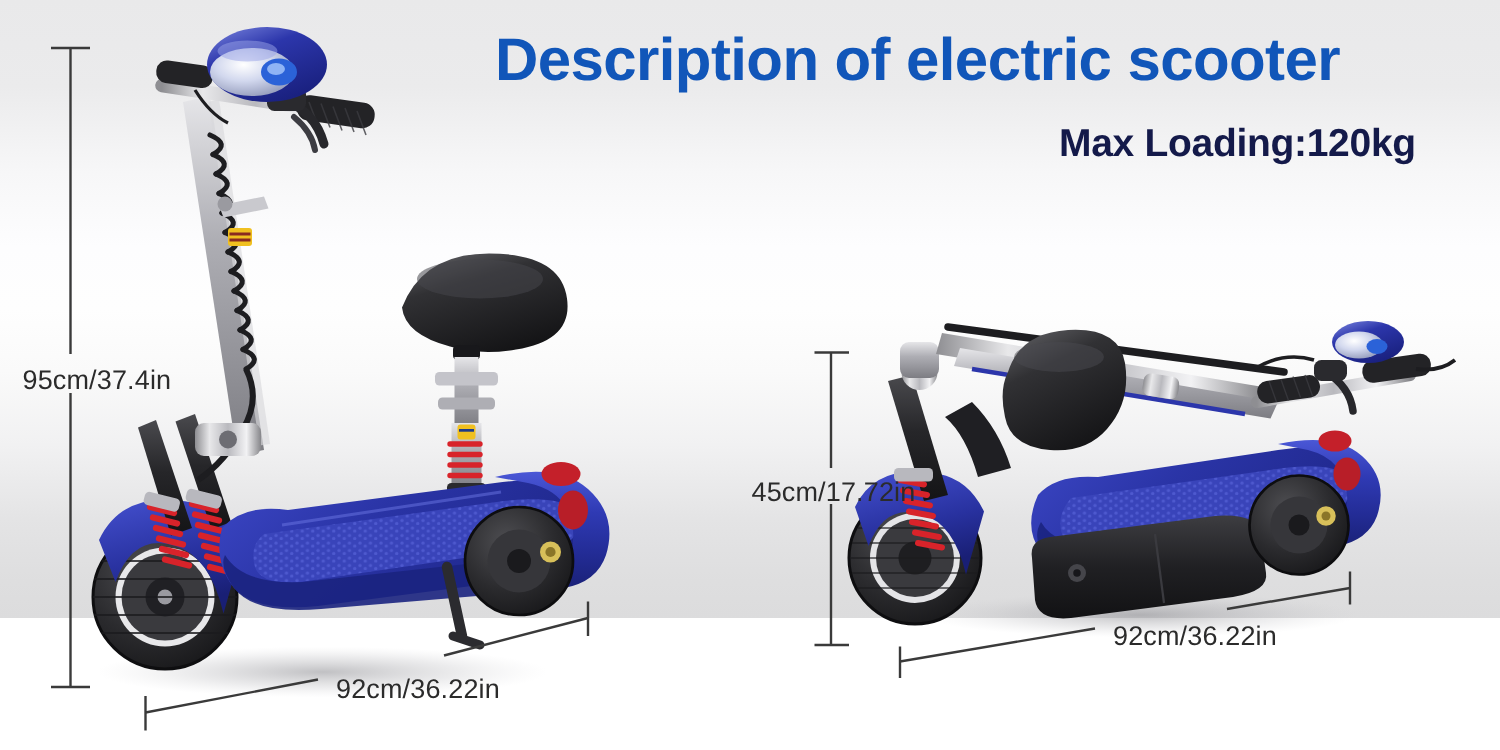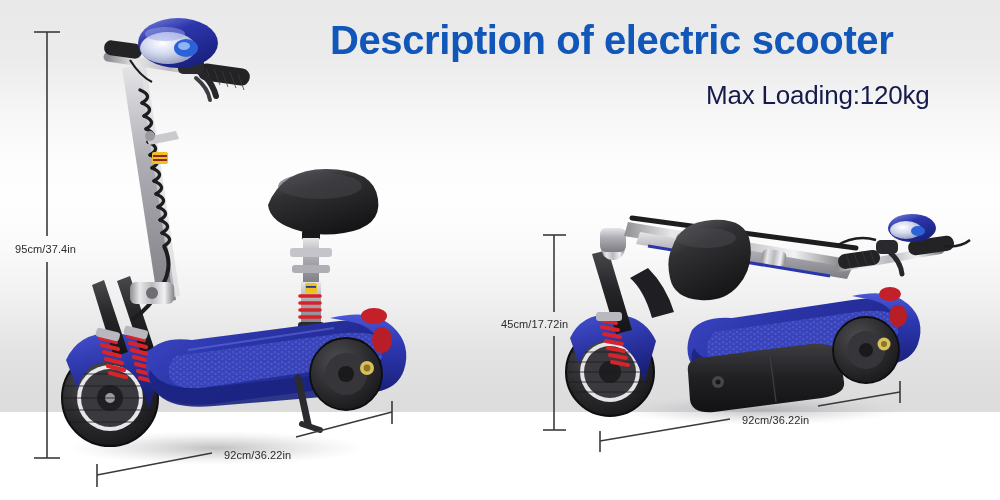--- a/index.html
+++ b/index.html
@@ -14,26 +14,26 @@
   #art{position:absolute;left:0;top:0;width:1000px;height:500px;}
 
   .txt{position:absolute;white-space:nowrap;}
   #title{
     left:330px;top:18px;
     font-size:40px;font-weight:bold;letter-spacing:-0.4px;
     color:#1156b9;
   }
   #subtitle{
     left:706px;top:80px;
-    font-size:26px;font-weight:normal;letter-spacing:-0.2px;
+    font-size:26px;font-weight:bold;letter-spacing:-0.2px;
     color:#141a4a;
   }
   .dimlabel{
     position:absolute;white-space:nowrap;
-    font-size:11px;color:#2b2b2b;letter-spacing:0.1px;
+    font-size:18px;color:#2b2b2b;letter-spacing:0.1px;
   }
   #dim-h-left{left:15px;top:243px;}
   #dim-w-left{left:224px;top:449px;}
   #dim-h-right{left:501px;top:318px;}
   #dim-w-right{left:742px;top:414px;}
 </style>
 </head>
 <body>
 
 <div id="stage">

